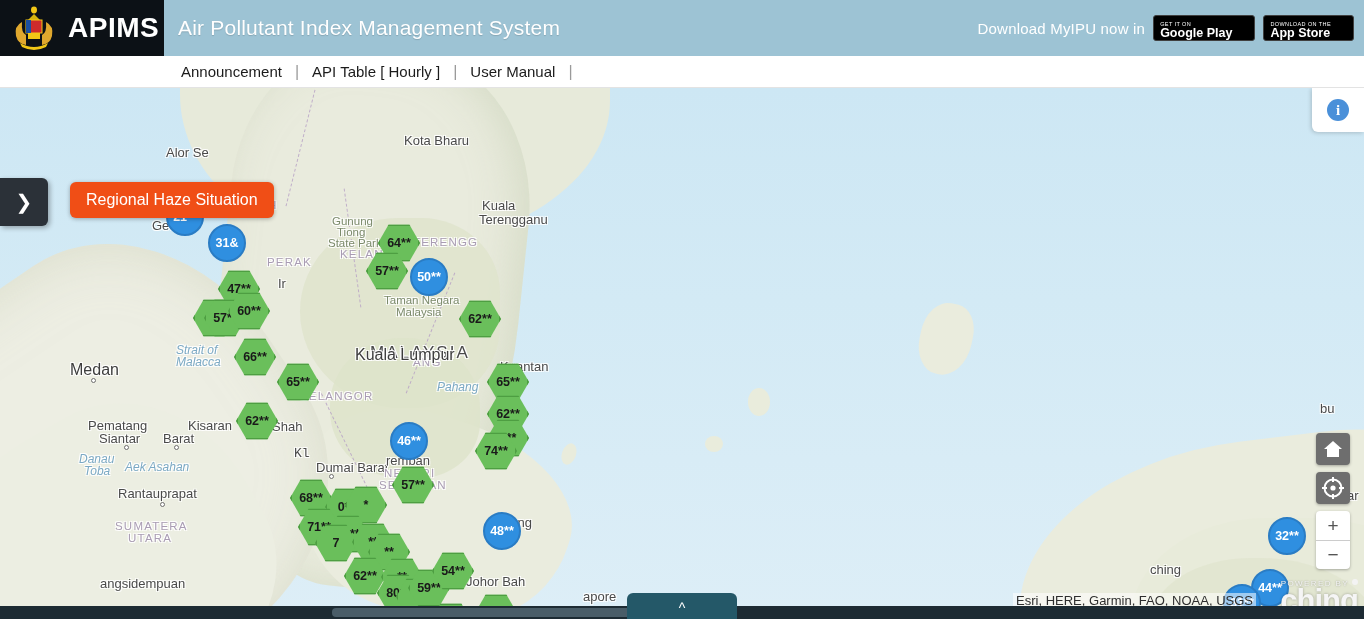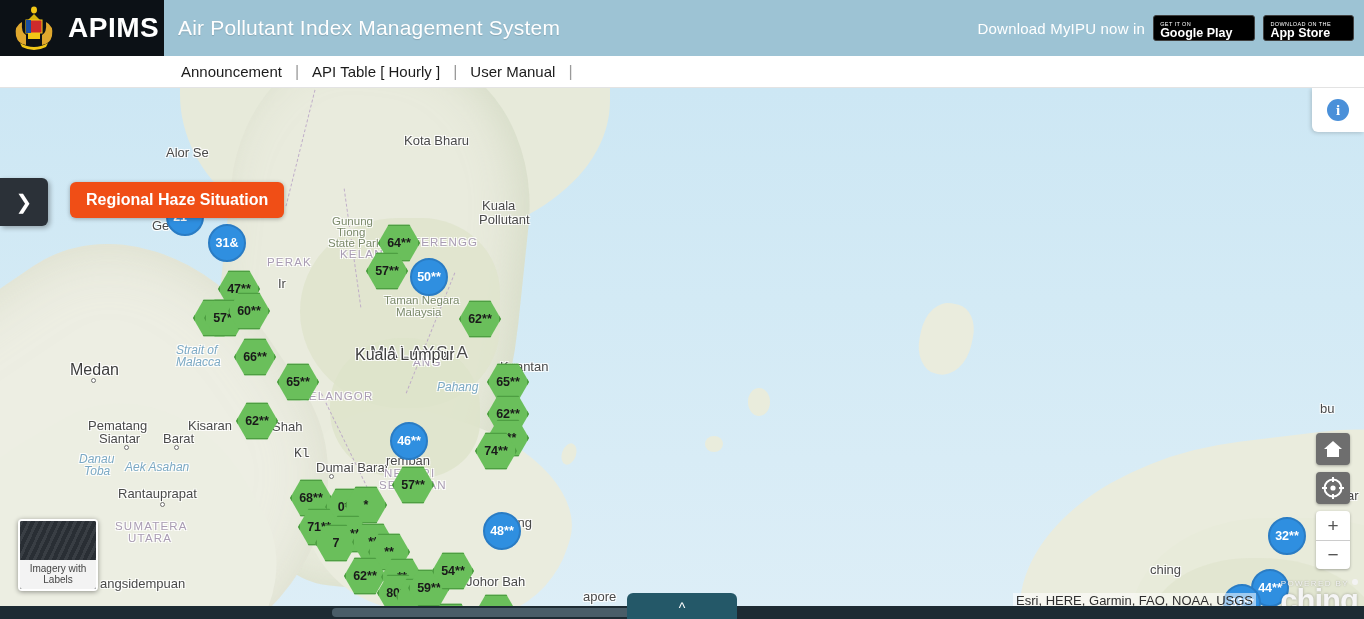--- a/index.html
+++ b/index.html
@@ -244,21 +244,21 @@
     display: flex; align-items: center; justify-content: center;
     color: #fff; font-size: 20px;
     cursor: pointer;
     box-shadow: 2px 2px 5px rgba(0,0,0,.3);
     z-index: 20;
   }
   .haze-btn {
     position: absolute; left: 70px; top: 94px;
     background: #f04e16;
     color: #fff;
-    font-size: 16px; font-weight: bold;
+    font-size: 16px; font-weight: normal;
     padding: 9px 16px;
     border-radius: 6px;
     cursor: pointer;
     box-shadow: 0 1px 4px rgba(0,0,0,.3);
     z-index: 20;
     white-space: nowrap;
   }
   .info-btn {
     position: absolute; right: 0; top: 0;
     width: 52px; height: 44px;
@@ -459,21 +459,21 @@
     <div class="land-isle-d landmass"></div>
 
     <div class="border-line" style="left:300px; top:0; height:120px; transform:rotate(14deg);"></div>
     <div class="border-line" style="left:352px; top:100px; height:120px; transform:rotate(-8deg);"></div>
     <div class="border-line" style="left:430px; top:180px; height:130px; transform:rotate(22deg);"></div>
     <div class="border-line" style="left:345px; top:300px; height:110px; transform:rotate(-26deg);"></div>
 
     <div id="map-labels">
         <div class="map-label " style="left: 404px; top: 45px;">Kota Bharu</div>
         <div class="map-label " style="left: 482px; top: 110px;">Kuala</div>
-        <div class="map-label " style="left: 479px; top: 124px;">Pollutant</div>
+        <div class="map-label " style="left: 479px; top: 124px;">Terengganu</div>
         <div class="map-label state" style="left: 232px; top: 111px;">KEDAH</div>
         <div class="map-label " style="left: 152px; top: 130px;">George</div>
         <div class="map-label " style="left: 166px; top: 57px;">Alor Se</div>
         <div class="map-label state" style="left: 267px; top: 168px;">PERAK</div>
         <div class="map-label " style="left: 278px; top: 188px;">Ir</div>
         <div class="map-label park" style="left: 332px; top: 127px;">Gunung</div>
         <div class="map-label park" style="left: 337px; top: 138px;">Tiong</div>
         <div class="map-label park" style="left: 328px; top: 149px;">State Park</div>
         <div class="map-label state" style="left: 340px; top: 160px;">KELANTAN</div>
         <div class="map-label state" style="left: 413px; top: 148px;">TERENGG</div>
@@ -566,24 +566,20 @@
     <div class="side-toggle">
       <span>❯</span>
     </div>
 
     <div class="haze-btn">Regional Haze Situation</div>
 
     <div class="info-btn">
       <span class="info-circle">i</span>
     </div>
 
-    <div class="basemap-toggle">
-      <div class="basemap-thumb"></div>
-      <div class="basemap-caption">Imagery with Labels</div>
-    </div>
 
     <div class="map-ctrls">
       <div class="ctrl-sq">
         <svg width="20" height="18" viewBox="0 0 20 18">
           <path d="M10 1 L19 9 H16 V17 H4 V9 H1 Z" fill="#fff"></path>
         </svg>
       </div>
       <div class="ctrl-sq">
         <svg width="22" height="22" viewBox="0 0 22 22">
           <circle cx="11" cy="11" r="8.5" fill="none" stroke="#fff" stroke-width="2"></circle>

